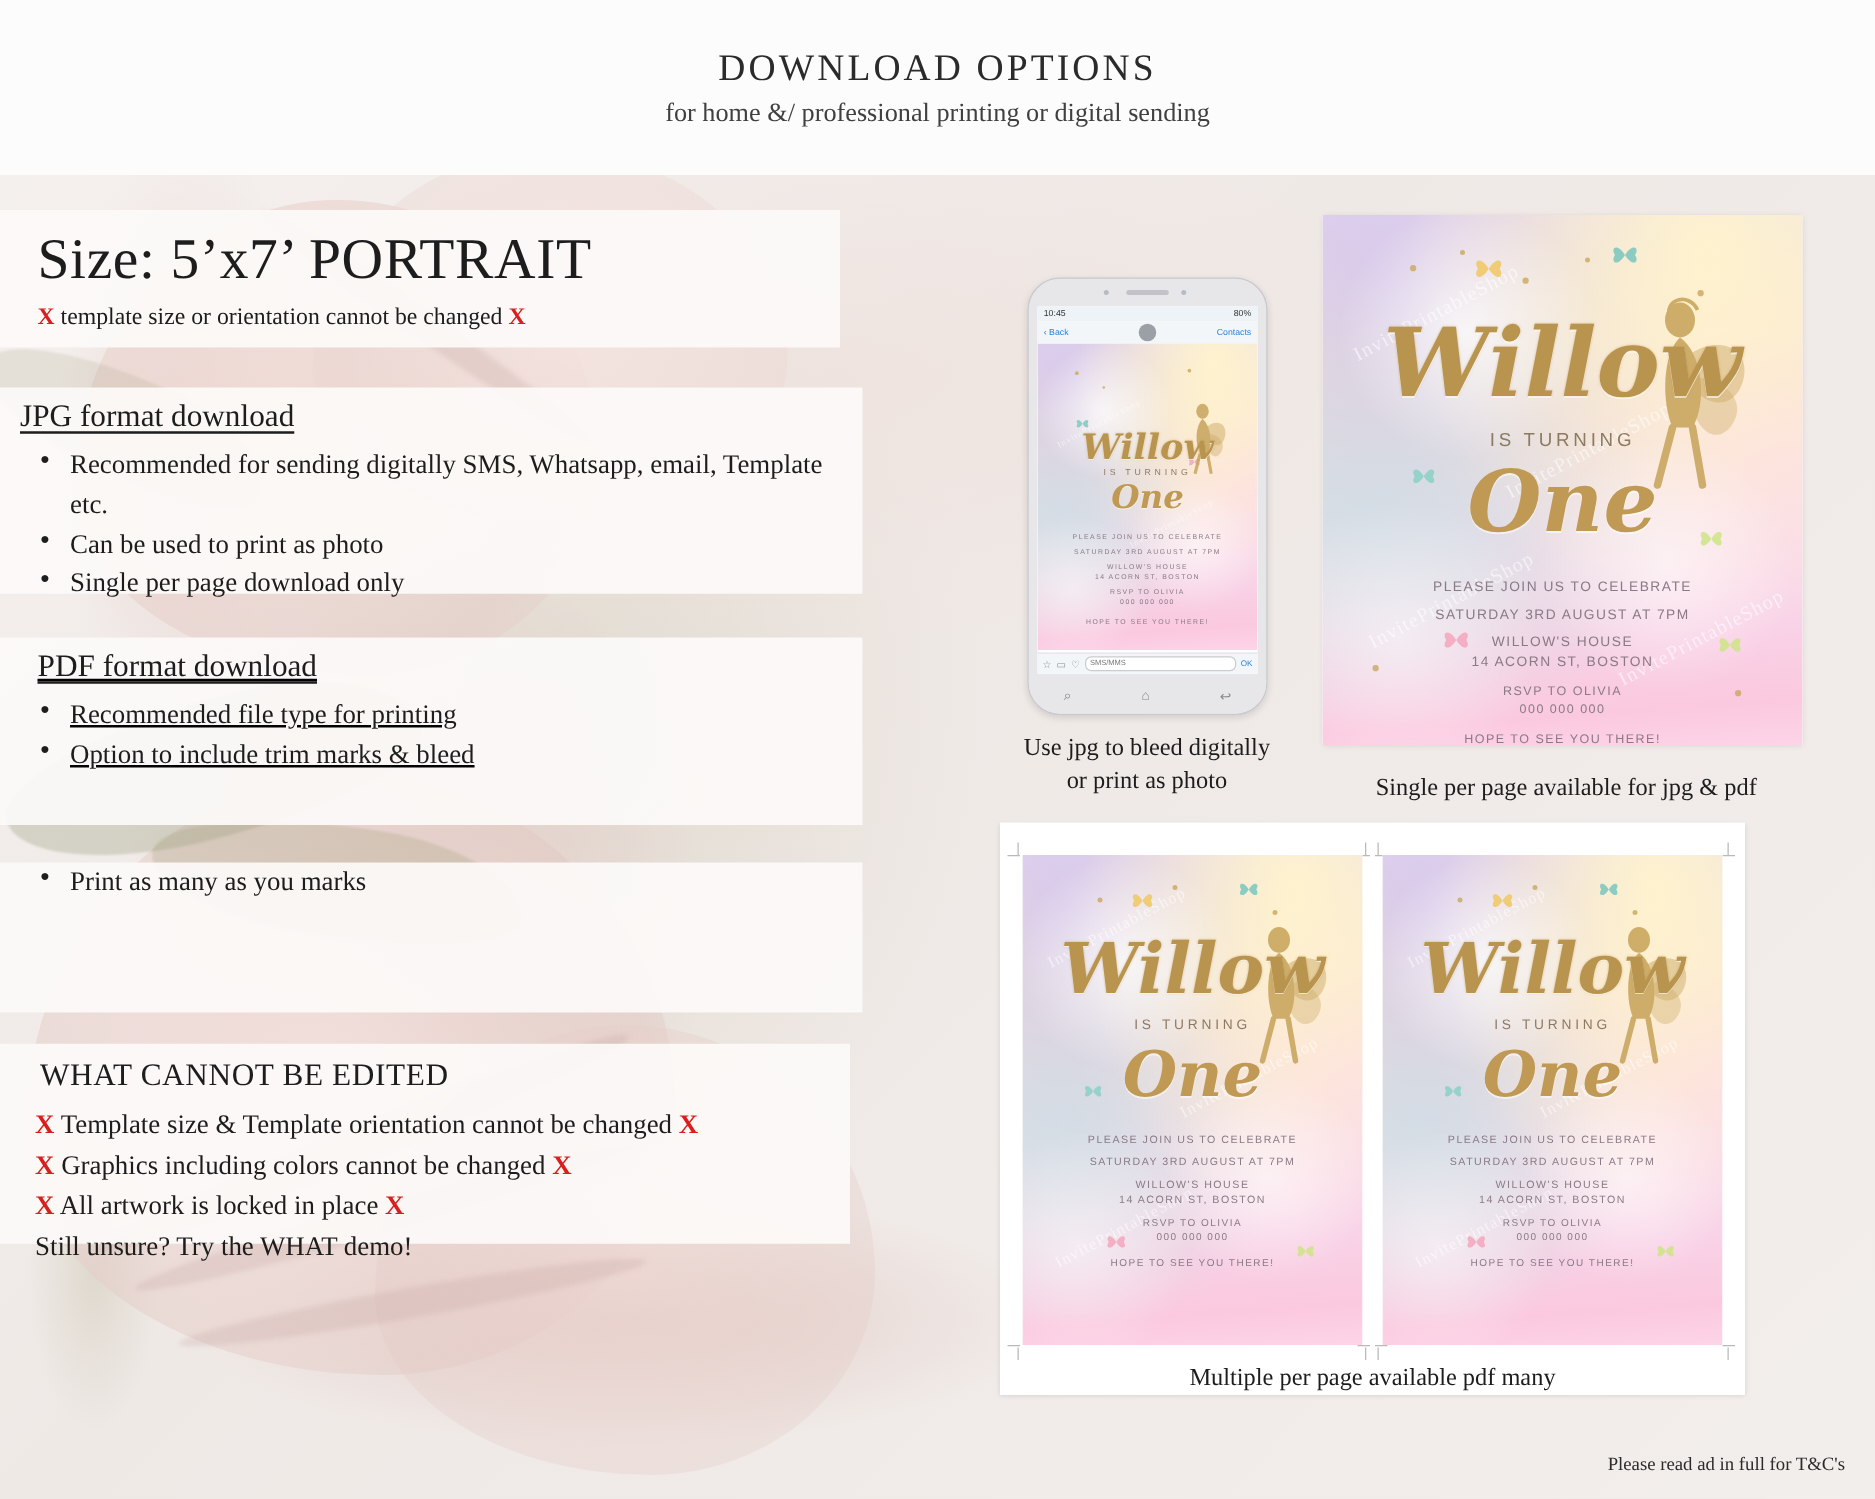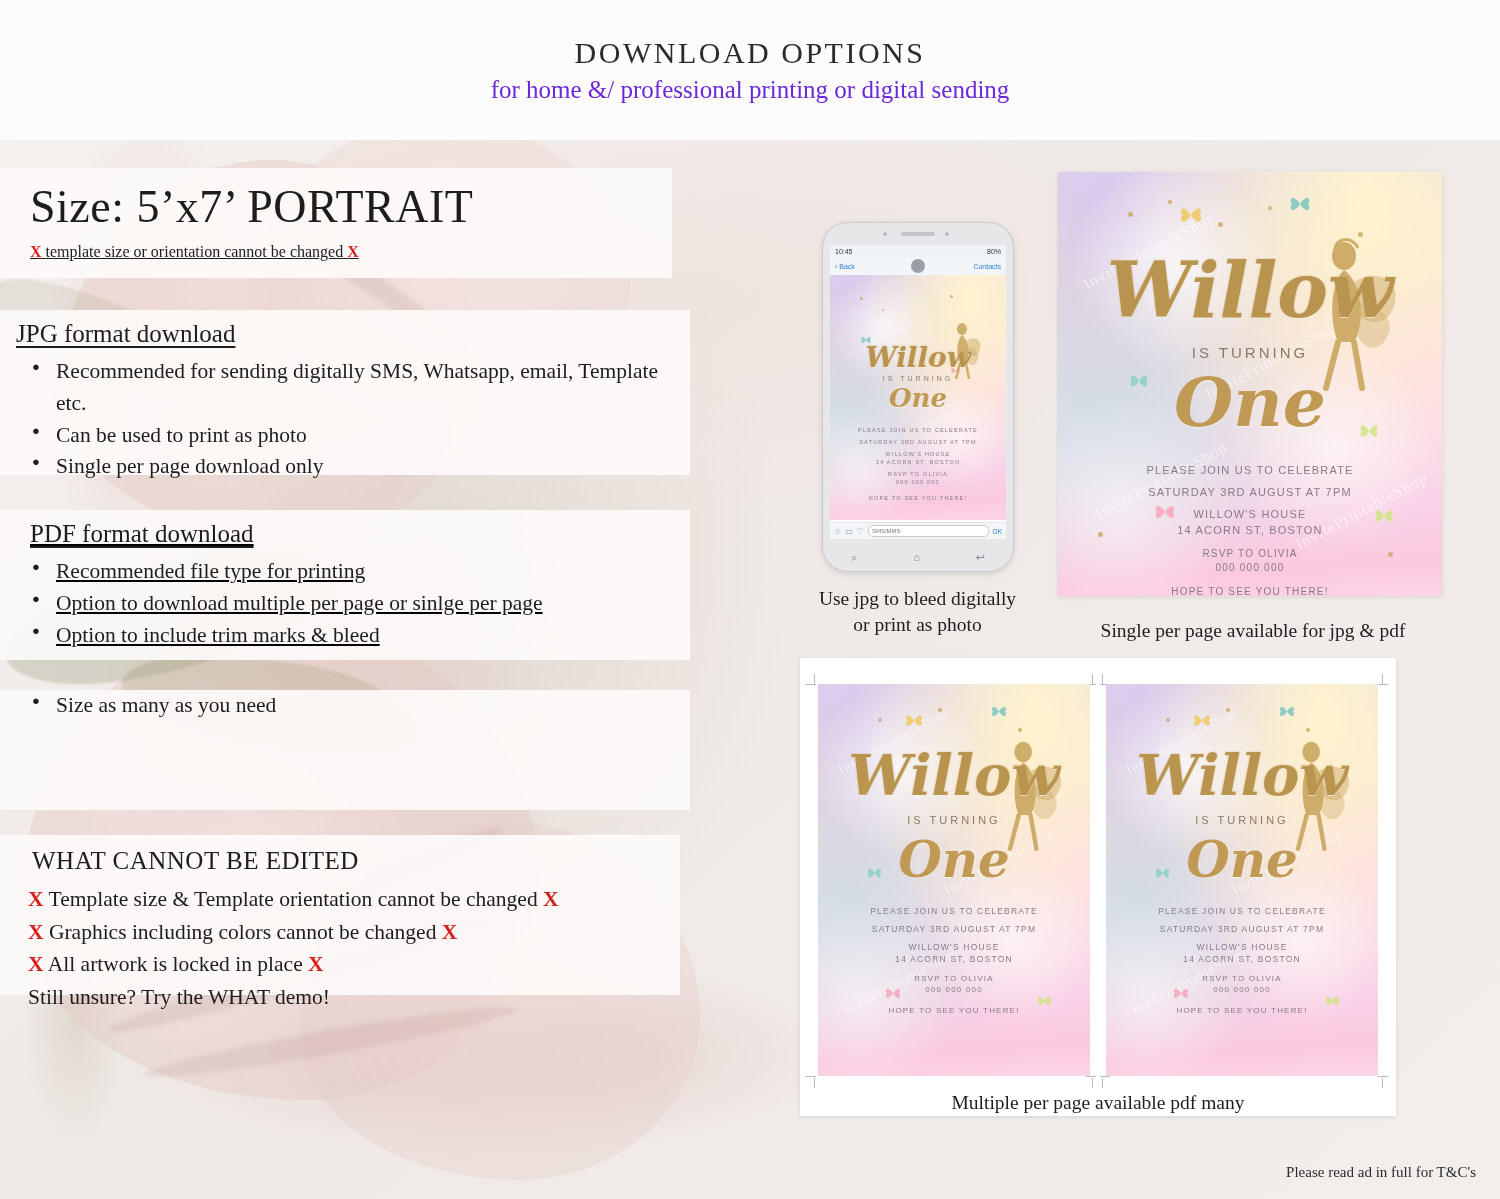--- a/index.html
+++ b/index.html
@@ -25,28 +25,28 @@
   .bg .leaf{position:absolute;background:rgba(150,155,120,.32);border-radius:60% 40% 55% 45%/50% 60% 40% 50%;filter:blur(1px);}
   .bg .stroke{position:absolute;background:rgba(190,160,155,.25);border-radius:50%;filter:blur(2px);}
 
   
   .top-banner{
     position:absolute;left:0;top:0;width:1500px;height:140px;
     background:#fdfcfc;
     display:flex;flex-direction:column;align-items:center;justify-content:center;
   }
   .top-banner .t1{font-size:30px;letter-spacing:2.5px;color:#2b2b2b;}
-  .top-banner .t2{font-size:25px;color:#6d28d9;margin-top:6px;}
+  .top-banner .t2{font-size:21px;color:#404040;margin-top:6px;}
 
   
   .panel{position:absolute;background:#fbf9f8;}
   .panel.semi{background:rgba(252,250,249,.93);}
 
   h1.size-title{font-size:46px;margin:0;color:#1d1d1d;letter-spacing:.5px;font-weight:400;}
-  .sub-note{font-size:16px;color:#1d1d1d;margin-top:10px;text-decoration:underline;}
+  .sub-note{font-size:19px;color:#1d1d1d;margin-top:10px;}
   .xmark{color:#d81f1f;font-weight:bold;}
 
   .sec-head{font-size:25px;color:#1d1d1d;text-decoration:underline;text-underline-offset:4px;margin:0 0 10px 0;font-weight:400;}
   .plain-head{font-size:25px;color:#1d1d1d;margin:0 0 10px 0;font-weight:400;letter-spacing:.5px;}
   ul.bul{margin:0;padding:0;list-style:none;}
   ul.bul li{font-size:21.5px;color:#1d1d1d;line-height:1.48;padding-left:26px;position:relative;}
   ul.bul li:before{content:"●";position:absolute;left:2px;top:0;font-size:13px;line-height:1.75;}
   .noedit-line{font-size:21.5px;color:#1d1d1d;line-height:1.52;}
 
   
@@ -149,28 +149,27 @@
     <li>Recommended for sending digitally SMS, Whatsapp, email, Template etc.</li>
     <li>Can be used to print as photo</li>
     <li>Single per page download only</li>
   </ul>
 </div>
 
 <div class="panel semi" style="left:0;top:510px;width:690px;height:150px;text-decoration:underline;">
   <h2 class="sec-head" style="margin:10px 0 8px 30px;">PDF format download</h2>
   <ul class="bul" style="margin-left:30px;width:650px;">
     <li>Recommended file type for printing</li>
-    <li>Option to download multiple per page or sinlge per page</li>
     <li>Option to include trim marks &amp; bleed</li>
   </ul>
 </div>
 
 <div class="panel semi" style="left:0;top:690px;width:690px;height:120px;">
   <ul class="bul" style="margin-left:30px;width:650px;">
-    <li>Size as many as you need</li>
+    <li>Print as many as you marks</li>
   </ul>
 </div>
 
 <div class="panel semi" style="left:0;top:835px;width:680px;height:160px;">
   <h2 class="plain-head" style="margin:12px 0 8px 32px;">WHAT CANNOT BE EDITED</h2>
   <div style="margin-left:28px;">
     <div class="noedit-line">
       <span class="xmark">X</span>
       <span>Template size &amp; Template orientation cannot be changed</span>
       <span class="xmark">X</span>

